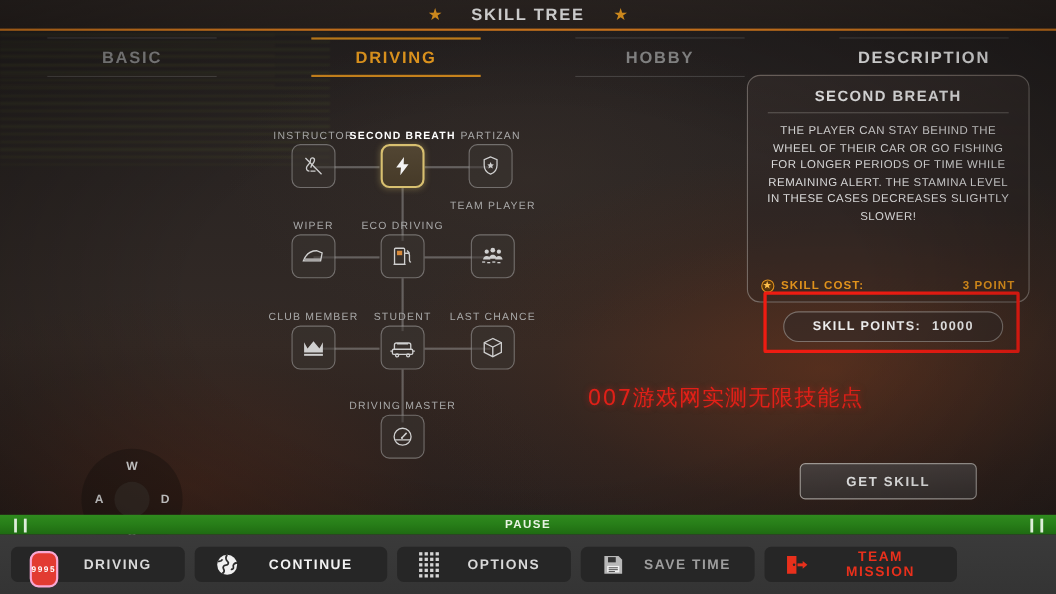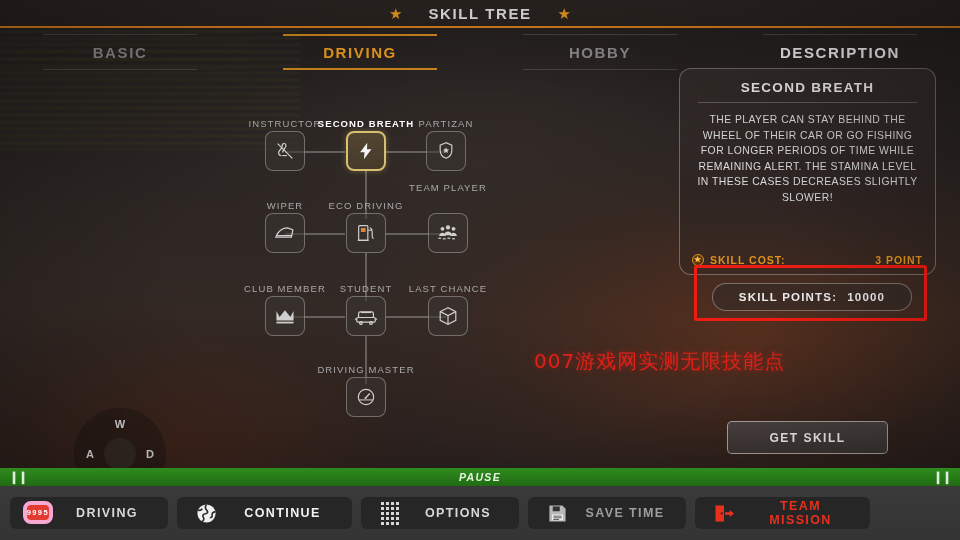--- a/index.html
+++ b/index.html
@@ -174,21 +174,21 @@
     transform: translate(-50%,-50%);
   }
 
   
   .pausebar {
     position: absolute; left: 0; top: 468px; width: 960px; height: 18px;
     background: linear-gradient(180deg,#2f8b1e 0%, #277d18 50%, #1f6a12 100%);
     display: flex; align-items: center; justify-content: center;
   }
   .pausebar .label {
-    color: #e8f3e2; font-size: 10.5px; font-weight: bold; letter-spacing: 1.3px; font-style: italic;
+    color: #e8f3e2; font-size: 10.5px; font-weight: bold; letter-spacing: 1.3px;
   }
   .pausebar .pp {
     position: absolute; color: #dfeedb; font-size: 12px; font-weight: bold; letter-spacing: -1px;
   }
   .pausebar .pp.l { left: 9px; }
   .pausebar .pp.r { right: 9px; }
 
   
   .bottombar {
     position: absolute; left: 0; top: 486px; width: 960px; height: 54px;
@@ -204,24 +204,24 @@
   }
   .btn .lbl { flex: 1; text-align: center; }
   .btn.skills { width: 158px; }
   .btn.options { width: 158px; }
   .btn.continue { width: 175px; color: #f2f2f2; }
   .btn.save { width: 158px; color: #9d9d9d; }
   .btn.quit { width: 175px; color: #e8301c; }
   .icon-wrap { width: 22px; height: 22px; flex: 0 0 22px; display:flex; align-items:center; justify-content:center; position: relative; }
   .badge {
     position: absolute; right: -3px; top: -1px;
-    min-width: 17px; height: 23px; border-radius: 8px;
+    min-width: 17px; height: 33px; border-radius: 8px;
     background: #e23b32; color: #fff; font-size: 7.5px; font-weight: bold;
     display: flex; align-items: center; justify-content: center;
-    border: 4px solid #f9a8d4;
+    border: 2px solid #f9a8d4;
   }
   .dotgrid { display: grid; grid-template-columns: repeat(4,3px); grid-template-rows: repeat(5,3px); gap: 2px; }
   .dotgrid i { background: #d6d6d6; display: block; width:3px; height:3px; }
 </style>
 </head>
 <body>
 
 <div id="app">
   <div class="bg-scan"></div>
   <div class="bg-scan2"></div>

